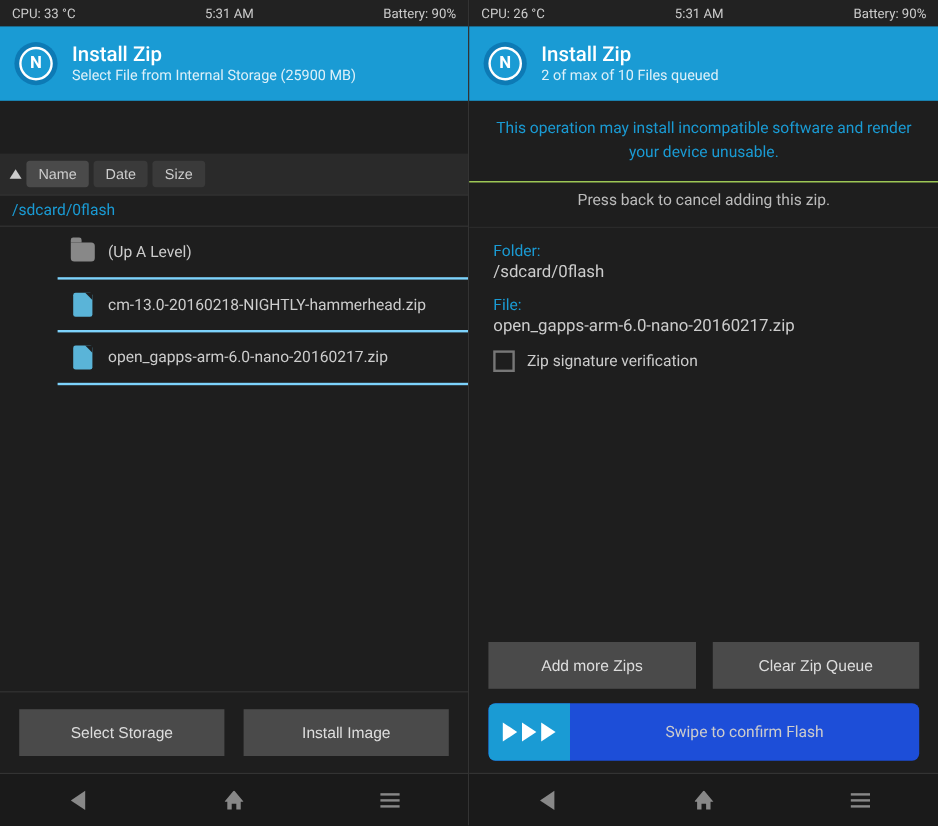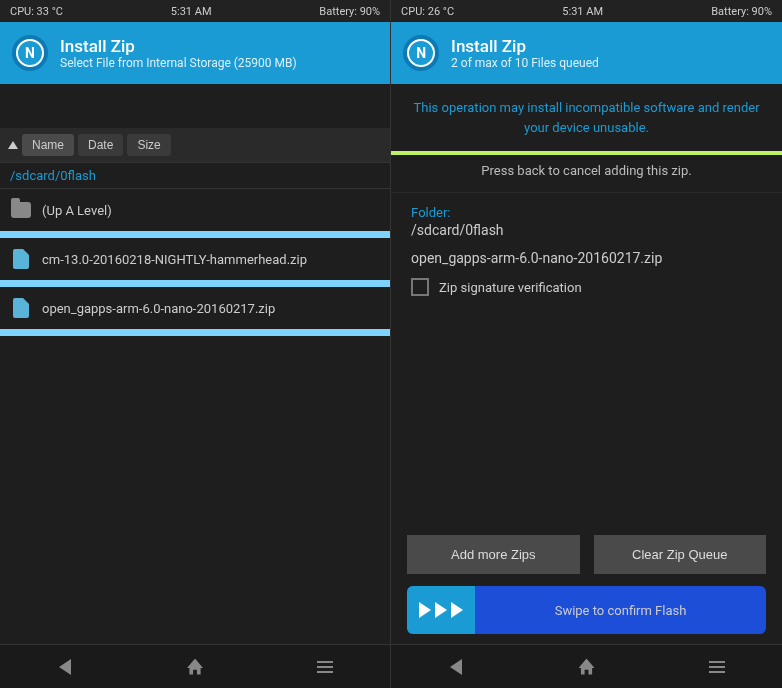--- a/index.html
+++ b/index.html
@@ -130,22 +130,23 @@
     .file-list {
       flex: 1;
       overflow-y: auto;
     }
 
     .file-item {
       display: flex;
       align-items: center;
       padding: 10px 10px;
       gap: 10px;
-      border-bottom: 7px solid #7dd3fc;
+      border-bottom: 2px solid #7dd3fc;
       cursor: pointer;
+      margin-left: 48px;
     }
 
     .file-icon {
       width: 22px;
       height: 22px;
       flex-shrink: 0;
       display: flex;
       align-items: center;
       justify-content: center;
     }
@@ -266,21 +267,21 @@
       background: #888;
     }
 
     
     .warning-box {
       padding: 14px 20px;
       text-align: center;
       color: #1a9bd4;
       font-size: 13px;
       line-height: 1.5;
-      border-bottom: 4px solid #bef264;
+      border-bottom: 1px solid #bef264;
     }
 
     .cancel-text {
       padding: 8px 20px 14px;
       text-align: center;
       color: #bbb;
       font-size: 13px;
       border-bottom: 1px solid #2a2a2a;
     }
 
@@ -407,20 +408,24 @@
       <span class="file-name">cm-13.0-20160218-NIGHTLY-hammerhead.zip</span>
     </div>
     <div class="file-item">
       <div class="file-icon">
         <div class="zip-icon"></div>
       </div>
       <span class="file-name">open_gapps-arm-6.0-nano-20160217.zip</span>
     </div>
   </div>
 
+  <div class="bottom-buttons">
+    <button class="btn-gray">Select Storage</button>
+    <button class="btn-gray">Install Image</button>
+  </div>
 
   <div class="nav-bar">
     <div class="nav-btn">
       <div class="nav-back"></div>
     </div>
     <div class="nav-btn">
       <div class="nav-home"></div>
     </div>
     <div class="nav-btn">
       <div class="nav-menu">
@@ -451,20 +456,21 @@
   </div>
 
   <div class="warning-box">This operation may install incompatible software and render your device unusable.</div>
 
   <div class="cancel-text">Press back to cancel adding this zip.</div>
 
   <div class="info-section">
     <div class="info-label">Folder:</div>
     <div class="info-value">/sdcard/0flash</div>
 
+    <div class="info-label">File:</div>
     <div class="info-value">open_gapps-arm-6.0-nano-20160217.zip</div>
 
     <div class="checkbox-row">
       <div class="checkbox-box"></div>
       <span class="checkbox-label">Zip signature verification</span>
     </div>
   </div>
 
   <div class="action-buttons">
     <button class="btn-gray">Add more Zips</button>

